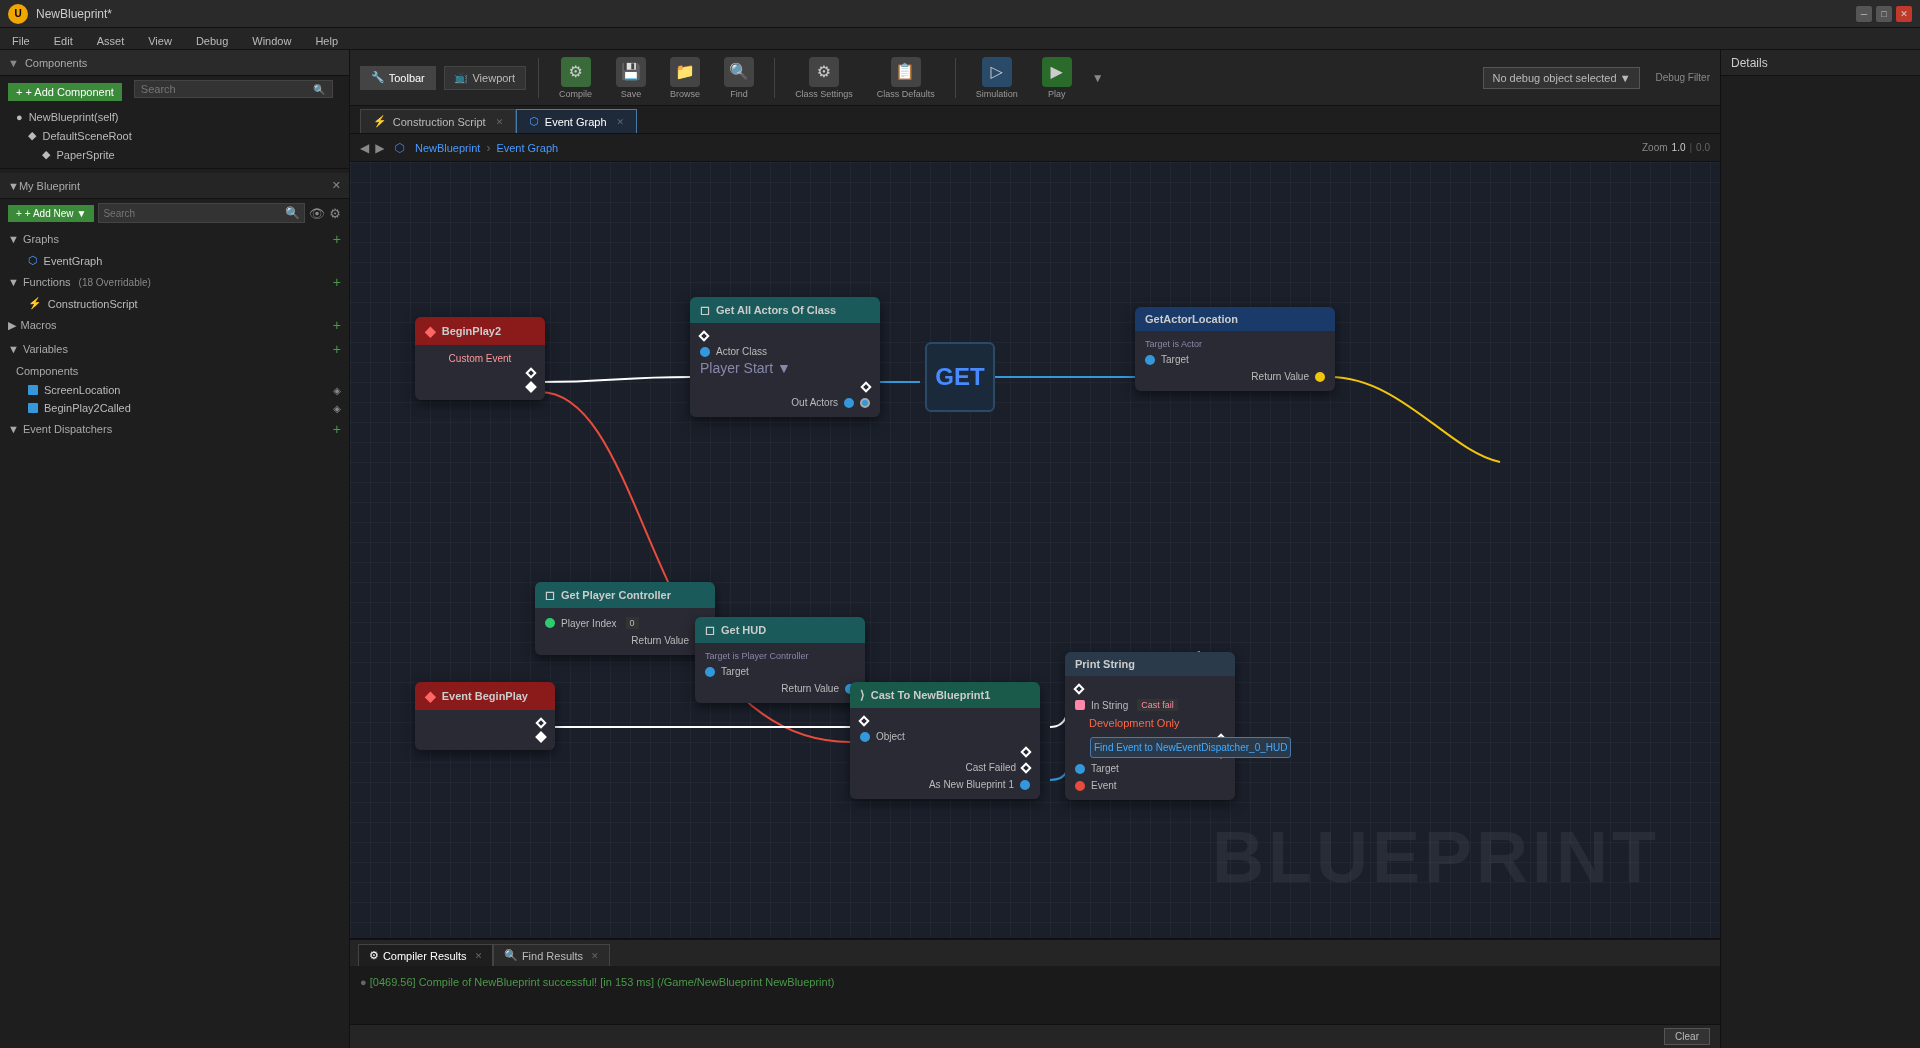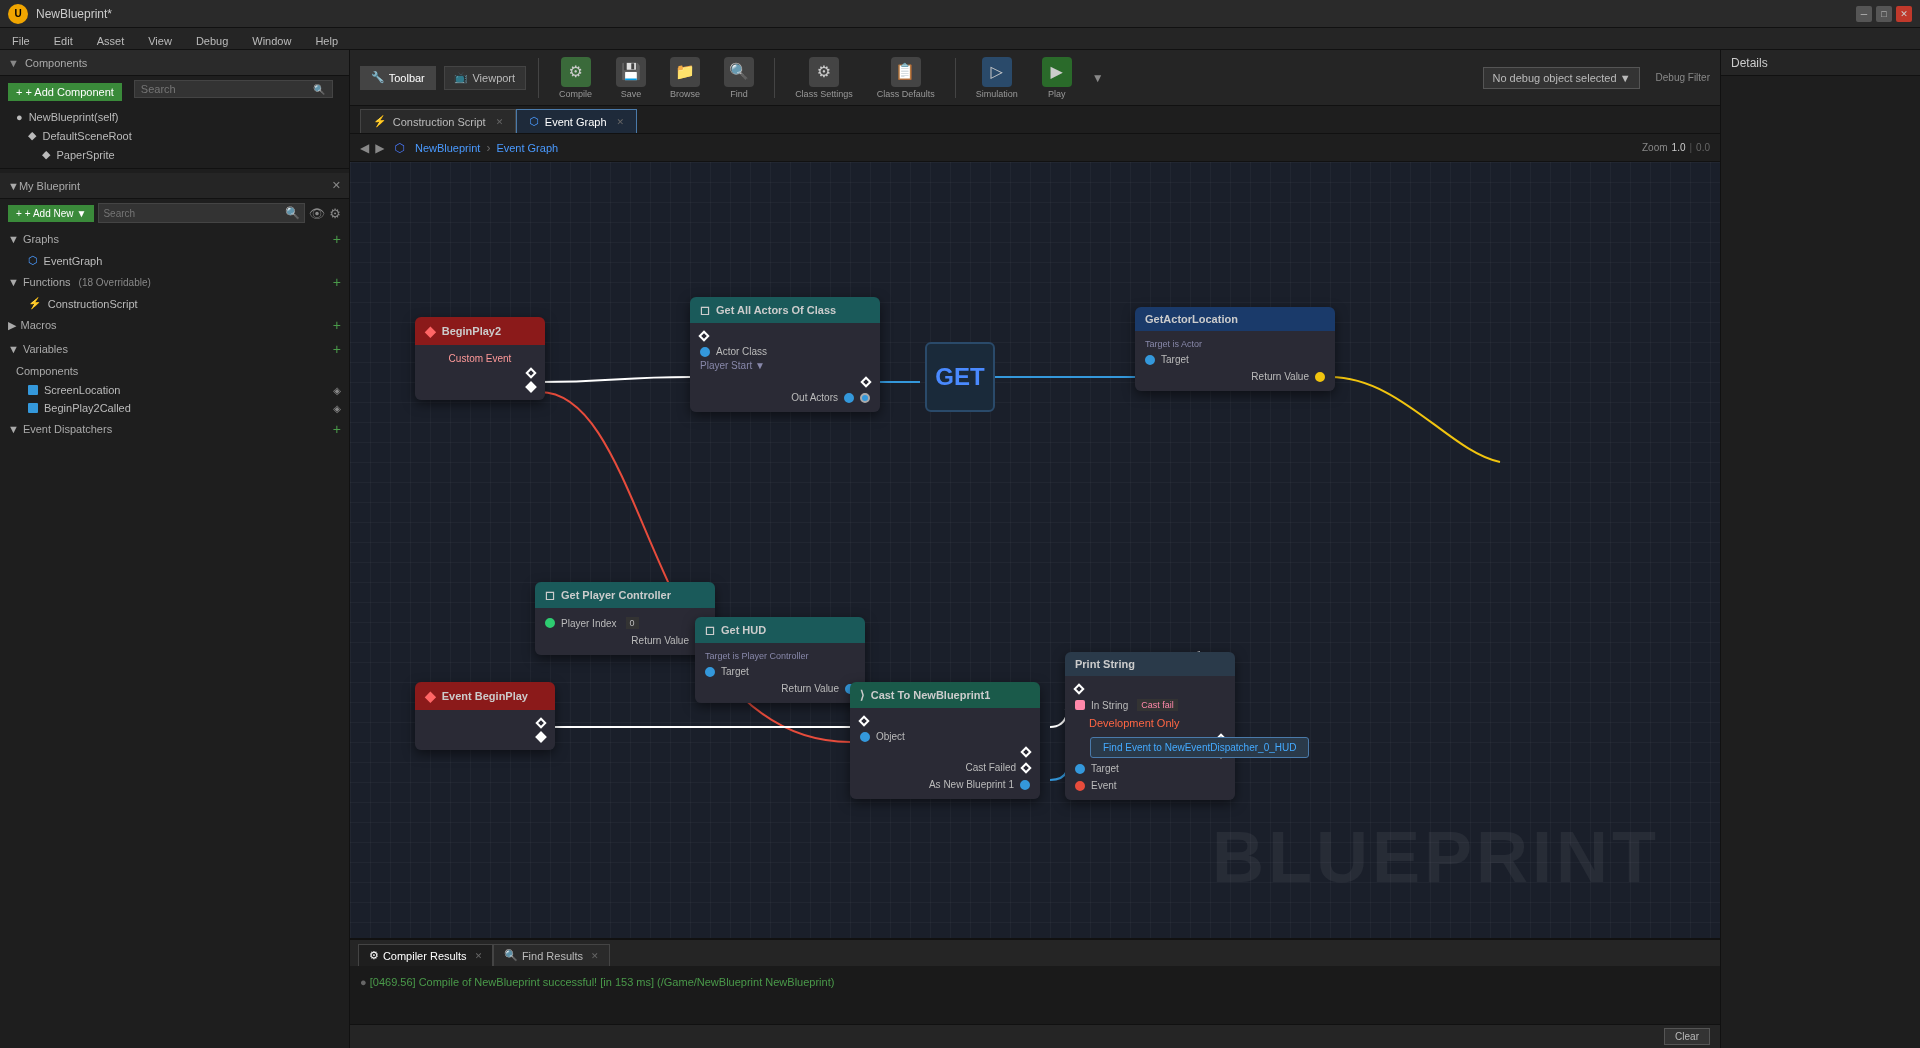--- a/index.html
+++ b/index.html
@@ -484,21 +484,21 @@
       font-size: 10px;
       padding: 2px 10px;
       cursor: pointer;
     }
 
     
     .bp-tooltip {
       position: absolute;
       background: #2a3a4a;
       border: 1px solid #4a7aaa;
-      padding: 4px 12px;
+      padding: 4px 3px;
       font-size: 10px;
       color: #4af;
       border-radius: 3px;
       pointer-events: none;
       z-index: 10;
     }
 
     
     .canvas-watermark {
       position: absolute;
@@ -788,21 +788,21 @@
         </div>
         <div class="node-body">
           <div class="node-pin">
             <div class="pin-dot exec empty" style="border-color:#fff;"></div>
             <span></span>
           </div>
           <div class="node-pin">
             <div class="pin-dot blue"></div>
             <span>Actor Class</span>
           </div>
-          <div style="padding: 0 10px 4px; font-size:10px;color:#88a;">Player Start ▼</div>
+          <div style="padding: 0 10px 4px; font-size:14px;color:#88a;">Player Start ▼</div>
           <div class="node-pin right">
             <div class="pin-dot exec empty" style="border-color:#fff;"></div>
           </div>
           <div class="node-pin right">
             <span>Out Actors</span>
             <div class="pin-dot blue" style="border-color:#3498db;"></div>
             <div class="pin-dot blue" style="border-color:#aaa;"></div>
           </div>
         </div>
       </div>

